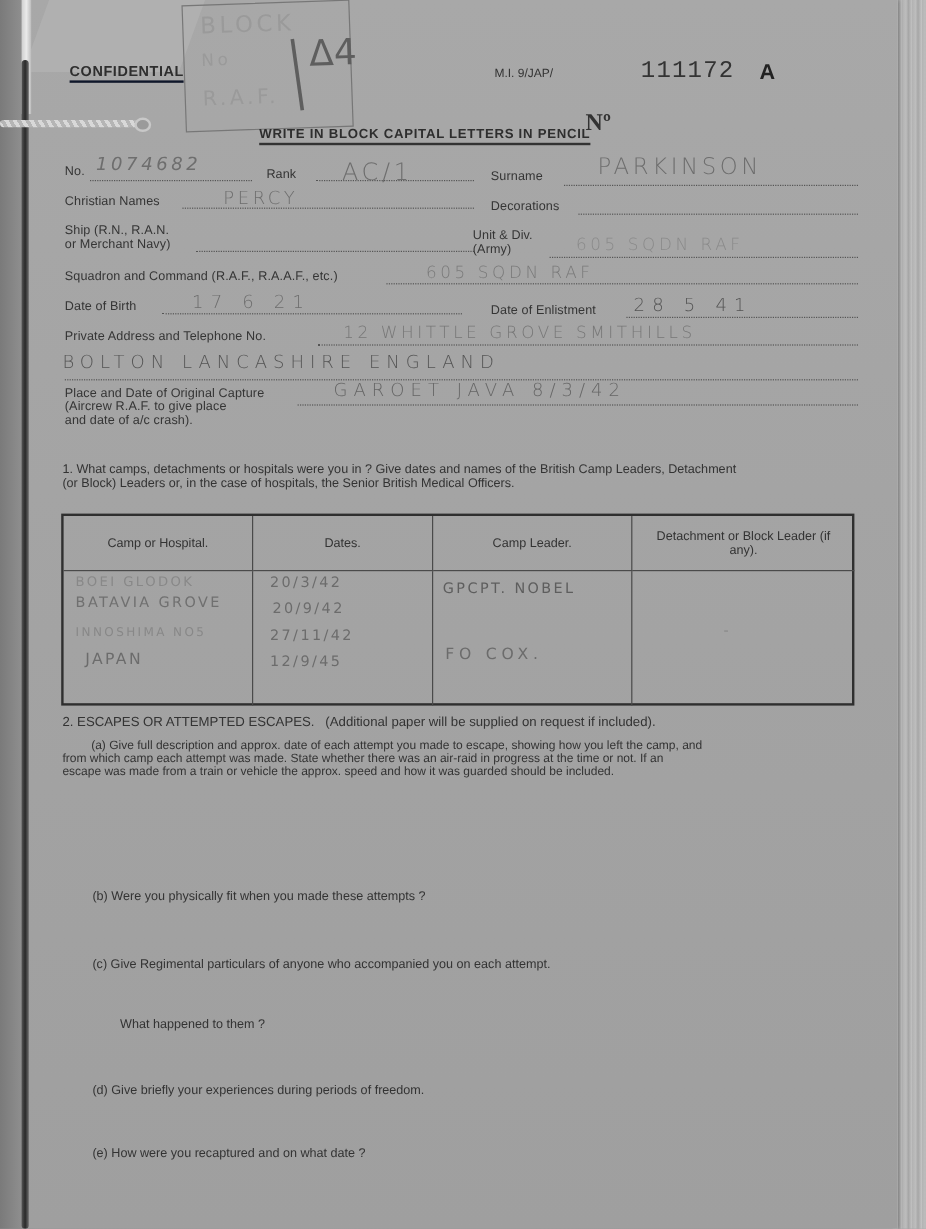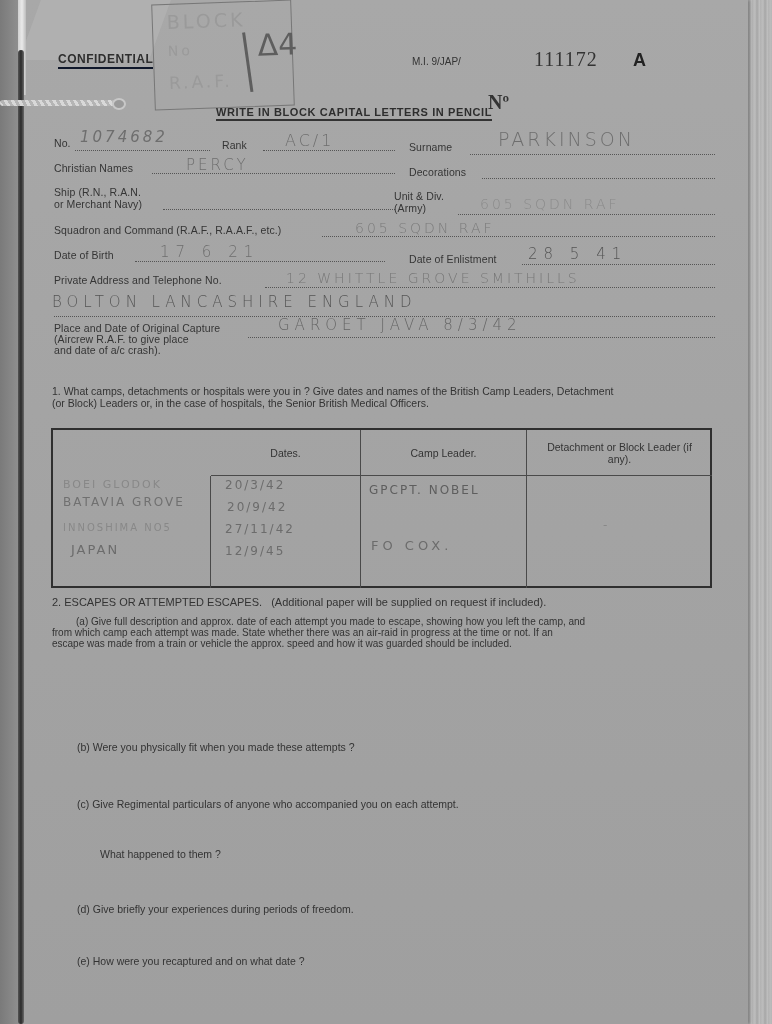--- a/index.html
+++ b/index.html
@@ -24,21 +24,21 @@
     .label { font-size: 10.5px; color: #353535; letter-spacing: .1px; }
     .hand { position: absolute; white-space: nowrap; font-family: "DejaVu Sans", sans-serif; color: #6e6e6e; letter-spacing: 3px; font-weight: 300; }
     .dotline { position: absolute; border-bottom: 1px dotted #555; height: 1px; }
 
     .confidential { left: 58px; top: 52px; font-size: 12px; font-weight: bold; letter-spacing: .5px; border-bottom: 2px solid #0f172a; padding-bottom: 1px; }
     .stamp { position: absolute; left: 153px; top: 2px; width: 140px; height: 106px; border: 1.5px solid #777; transform: rotate(-2deg); }
     .stamp-text { position: absolute; font-size: 19px; color: #9a9a9a; letter-spacing: 3px; font-family: "DejaVu Sans", sans-serif; }
     .stamp-mark { position: absolute; font-family: "DejaVu Sans", sans-serif; color: #5e5e5e; }
     .mi-ref { left: 412px; top: 56px; font-size: 10px; color: #333; }
     .no-sym { left: 488px; top: 48px; font-size: 20px; font-family: "Liberation Serif", serif; font-weight: bold; color: #333; margin-top: 43px; }
-    .serial { left: 534px; top: 48px; font-size: 20px; font-family: Liberation Serif, serif; color: #333; letter-spacing: 1px; }
+    .serial { left: 534px; top: 48px; font-size: 20px; font-family: Liberation Mono, monospace; color: #333; letter-spacing: 1px; }
     .series { left: 633px; top: 50px; font-size: 18px; font-weight: bold; color: #222; }
     .block-caps { left: 216px; top: 106px; font-size: 11px; font-weight: bold; letter-spacing: .6px; border-bottom: 2px solid #333; padding-bottom: 1px; }
 
     .para { position: absolute; font-size: 10.5px; line-height: 11.5px; color: #333; }
     .table-box { position: absolute; left: 51px; top: 428px; width: 661px; height: 160px; border: 2px solid #2f2f2f; border-top-width: 2.5px; }
     .th { position: absolute; top: 0; height: 46px; border-right: 1.5px solid #4a4a4a; border-bottom: 1.5px solid #4a4a4a; font-size: 10.5px; color: #333; display: flex; align-items: center; justify-content: center; text-align: center; line-height: 12px; }
     .td-col { position: absolute; top: 46px; height: 112px; border-right: 1.5px solid #4a4a4a; }
     .cell-hand { position: absolute; font-family: "DejaVu Sans", sans-serif; color: #6c6c6c; font-size: 12px; letter-spacing: 2px; white-space: nowrap; }
   </style>
 </head>
@@ -68,21 +68,21 @@
 <div class="t serial">111172</div>
 <div class="t series">A</div>
 <div class="t block-caps">WRITE IN BLOCK CAPITAL LETTERS IN PENCIL</div>
 
 <div class="t label" style="left:54px; top:137px;">No.</div>
 <div class="dotline" style="left:75px; top:150px; width:135px;"></div>
 <div class="hand" style="left:80px; top:128px; font-size:15px; font-style:italic;">1074682</div>
 
 <div class="t label" style="left:222px; top:139px;">Rank</div>
 <div class="dotline" style="left:263px; top:150px; width:132px;"></div>
-<div class="hand" style="left:285px; top:131px; font-size:16px;">AC/1</div>
+<div class="hand" style="left:285px; top:131px; font-size:20px;">AC/1</div>
 
 <div class="t label" style="left:409px; top:141px;">Surname</div>
 <div class="dotline" style="left:470px; top:154px; width:245px;"></div>
 <div class="hand" style="left:498px; top:128px; font-size:19px;">PARKINSON</div>
 
 <div class="t label" style="left:54px; top:162px;">Christian Names</div>
 <div class="dotline" style="left:152px; top:173px; width:243px;"></div>
 <div class="hand" style="left:186px; top:156px; font-size:15px;">PERCY</div>
 
 <div class="t label" style="left:409px; top:166px;">Decorations</div>
@@ -126,20 +126,21 @@
 </div>
 <div class="dotline" style="left:248px; top:337px; width:467px;"></div>
 <div class="hand" style="left:278px; top:316px; font-size:15px; color:#666; letter-spacing:5px;">GAROET JAVA 8/3/42</div>
 
 <div class="para" style="left:52px; top:386px;">
   <div>1.  What camps, detachments or hospitals were you in ?  Give dates and names of the British Camp Leaders, Detachment</div>
   <div>(or Block) Leaders or, in the case of hospitals, the Senior British Medical Officers.</div>
 </div>
 
 <div class="table-box">
+  <div class="th" style="left:0; width:158px;">Camp or Hospital.</div>
   <div class="th" style="left:158px; width:150px;">Dates.</div>
   <div class="th" style="left:308px; width:166px;">Camp Leader.</div>
   <div class="th" style="left:474px; width:185px; border-right:none; padding:0 20px;">Detachment or Block Leader (if any).</div>
 
   <div class="td-col" style="left:0; width:158px;"></div>
   <div class="td-col" style="left:158px; width:150px;"></div>
   <div class="td-col" style="left:308px; width:166px;"></div>
 
   <div class="cell-hand" style="left:10px; top:48px; color:#888; font-size:11px;">BOEI GLODOK</div>
   <div class="cell-hand" style="left:172px; top:48px;">20/3/42</div>

